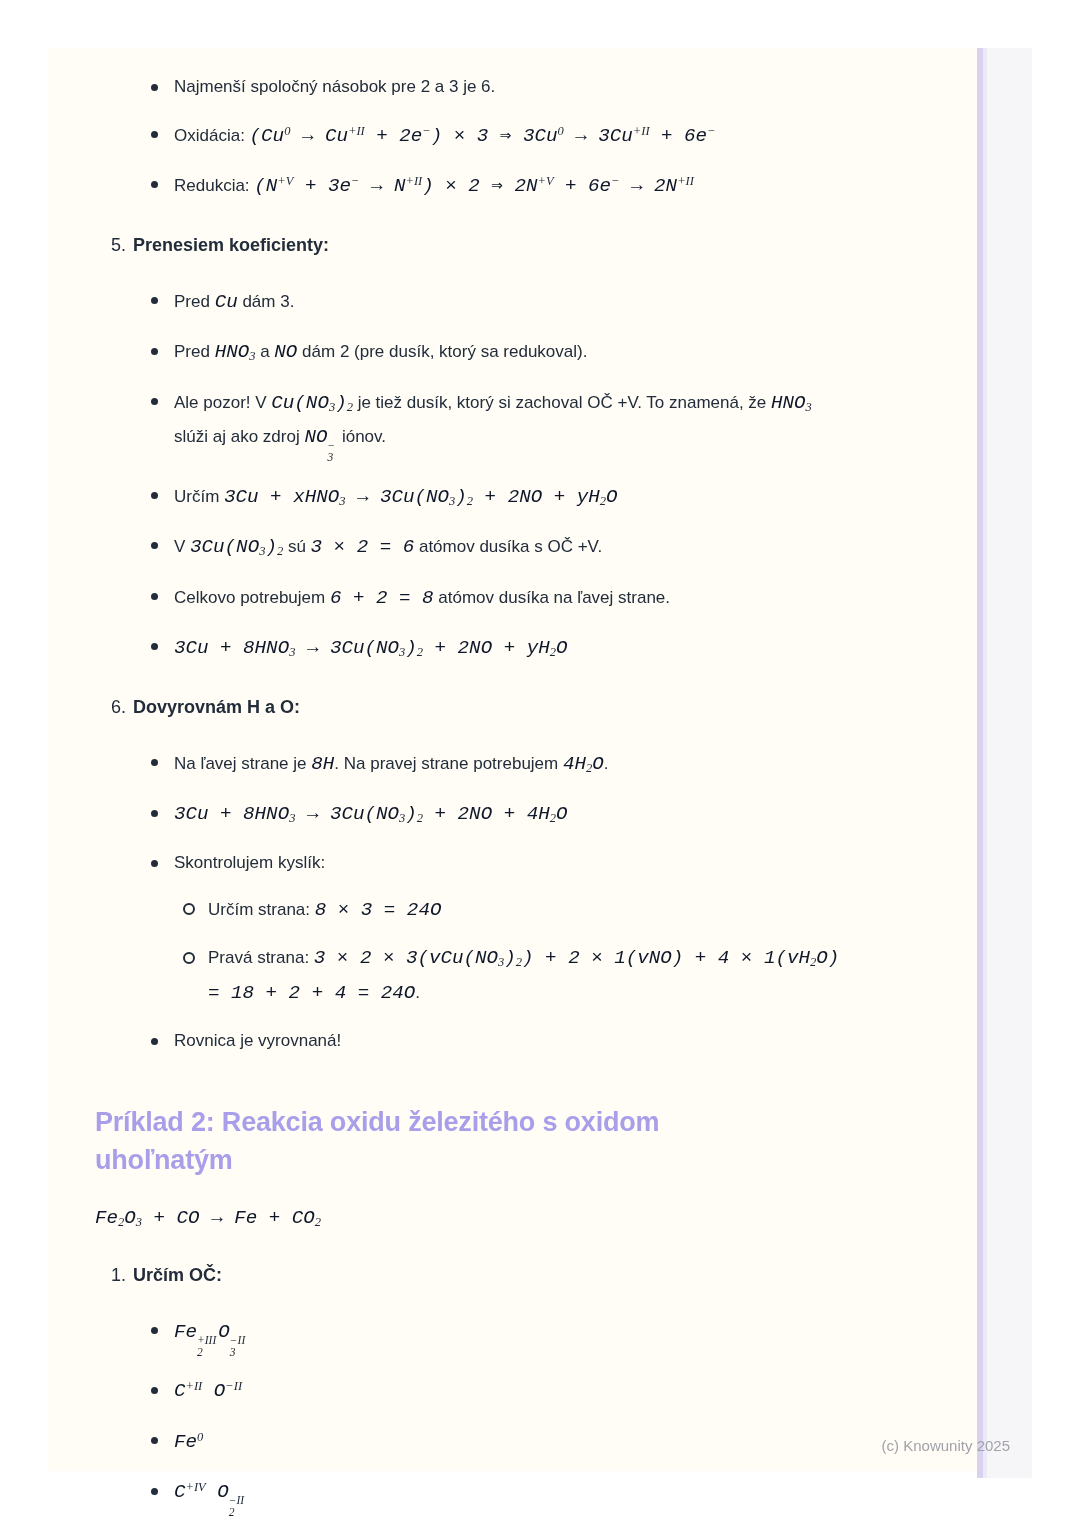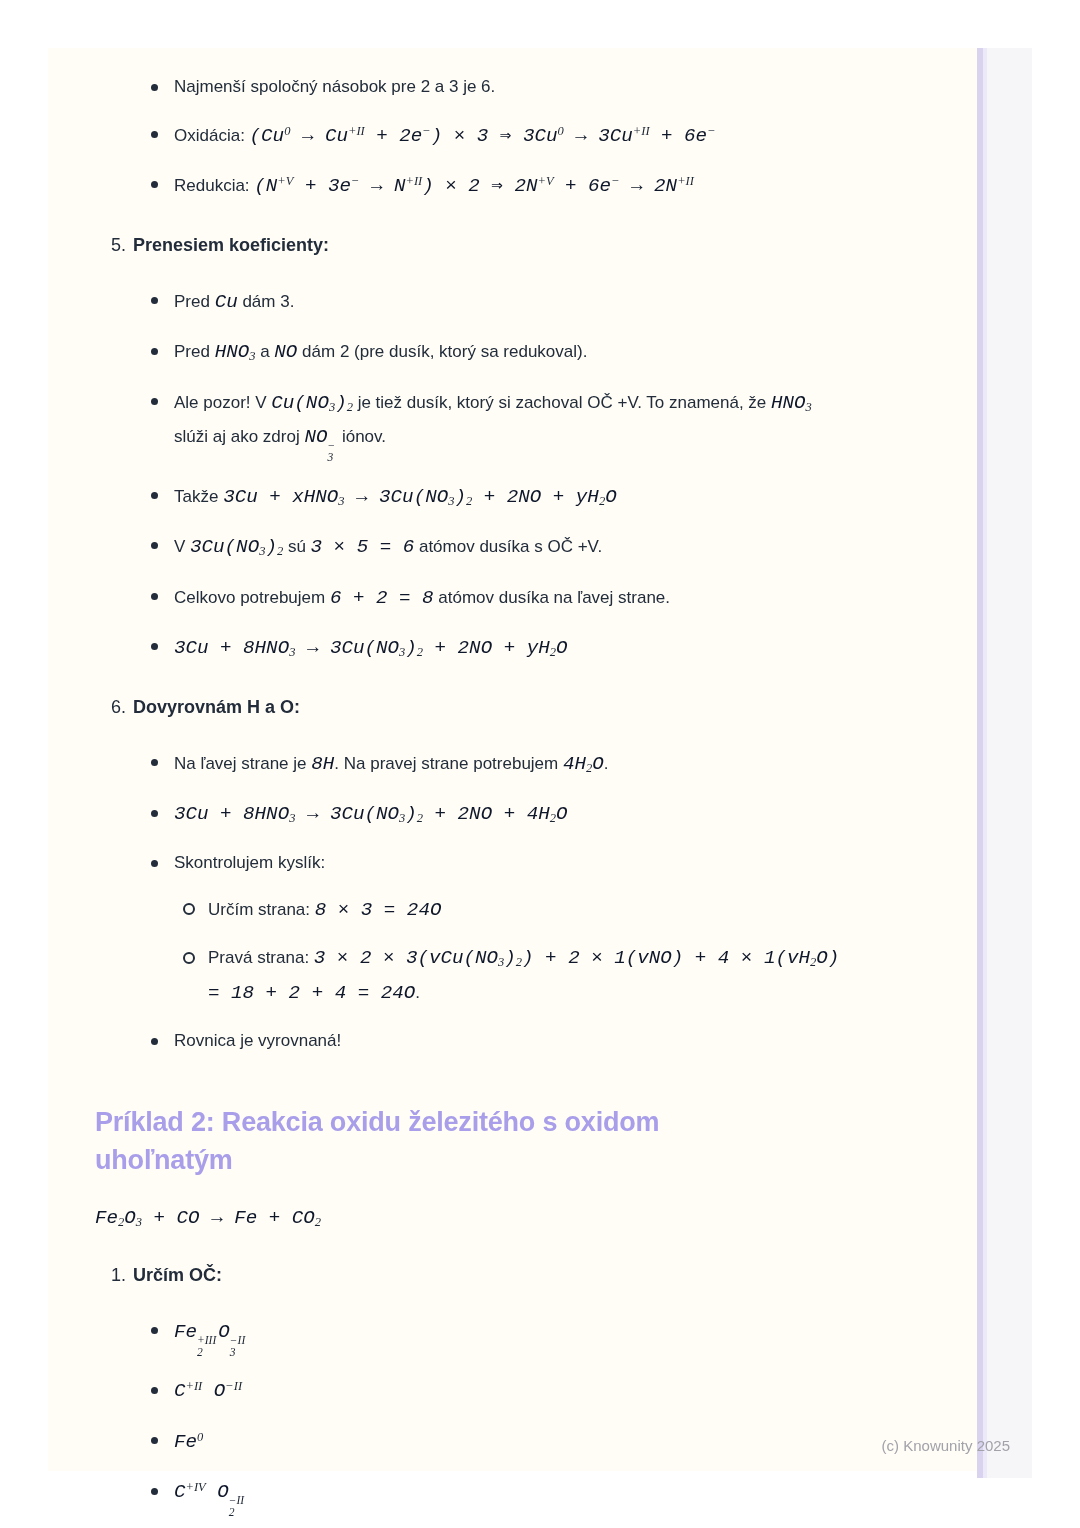--- a/index.html
+++ b/index.html
@@ -132,22 +132,22 @@
         <li><span class="txt">Redukcia: </span><span class="math">(N</span><sup class="m-sup">+V</sup><span class="math"> + 3e</span><sup class="m-sup">−</sup><span class="math"> → N</span><sup class="m-sup">+II</sup><span class="math">) × 2  ⇒  2N</span><sup class="m-sup">+V</sup><span class="math"> + 6e</span><sup class="m-sup">−</sup><span class="math"> → 2N</span><sup class="m-sup">+II</sup></li>
       </ul>
       <div class="oli"><span class="oli-num">5.</span><strong class="oli-label">Prenesiem koeficienty:</strong></div>
       <ul class="lvl1">
         <li><span class="txt">Pred </span><span class="math">Cu</span><span class="txt"> dám 3.</span></li>
         <li><span class="txt">Pred </span><span class="math">HNO</span><sub class="m-sub">3</sub><span class="txt"> a </span><span class="math">NO</span><span class="txt"> dám 2 (pre dusík, ktorý sa redukoval).</span></li>
         <li><span class="txt">Ale pozor! V </span><span class="math">Cu(NO</span><sub class="m-sub">3</sub><span class="math">)</span><sub class="m-sub">2</sub><span class="txt"> je tiež dusík, ktorý si zachoval OČ +V. To znamená, že </span><span class="math">HNO</span><sub class="m-sub">3</sub><span class="txt"> slúži aj ako zdroj </span><span class="math">NO</span><span class="ss">
             <span class="ss-sup">−</span>
             <span class="ss-sub">3</span>
           </span><span class="txt"> iónov.</span></li>
-        <li><span class="txt">Takže </span><span class="math">3Cu + xHNO</span><sub class="m-sub">3</sub><span class="math"> → 3Cu(NO</span><sub class="m-sub">3</sub><span class="math">)</span><sub class="m-sub">2</sub><span class="math"> + 2NO + yH</span><sub class="m-sub">2</sub><span class="math">O</span></li>
-        <li><span class="txt">V </span><span class="math">3Cu(NO</span><sub class="m-sub">3</sub><span class="math">)</span><sub class="m-sub">2</sub><span class="txt"> sú </span><span class="math">3 × 5 = 6</span><span class="txt"> atómov dusíka s OČ +V.</span></li>
+        <li><span class="txt">Určím </span><span class="math">3Cu + xHNO</span><sub class="m-sub">3</sub><span class="math"> → 3Cu(NO</span><sub class="m-sub">3</sub><span class="math">)</span><sub class="m-sub">2</sub><span class="math"> + 2NO + yH</span><sub class="m-sub">2</sub><span class="math">O</span></li>
+        <li><span class="txt">V </span><span class="math">3Cu(NO</span><sub class="m-sub">3</sub><span class="math">)</span><sub class="m-sub">2</sub><span class="txt"> sú </span><span class="math">3 × 2 = 6</span><span class="txt"> atómov dusíka s OČ +V.</span></li>
         <li><span class="txt">Celkovo potrebujem </span><span class="math">6 + 2 = 8</span><span class="txt"> atómov dusíka na ľavej strane.</span></li>
         <li><span class="math">3Cu + 8HNO</span><sub class="m-sub">3</sub><span class="math"> → 3Cu(NO</span><sub class="m-sub">3</sub><span class="math">)</span><sub class="m-sub">2</sub><span class="math"> + 2NO + yH</span><sub class="m-sub">2</sub><span class="math">O</span></li>
       </ul>
       <div class="oli"><span class="oli-num">6.</span><strong class="oli-label">Dovyrovnám H a O:</strong></div>
       <ul class="lvl1">
         <li><span class="txt">Na ľavej strane je </span><span class="math">8H</span><span class="txt">. Na pravej strane potrebujem </span><span class="math">4H</span><sub class="m-sub">2</sub><span class="math">O</span><span class="txt">.</span></li>
         <li><span class="math">3Cu + 8HNO</span><sub class="m-sub">3</sub><span class="math"> → 3Cu(NO</span><sub class="m-sub">3</sub><span class="math">)</span><sub class="m-sub">2</sub><span class="math"> + 2NO + 4H</span><sub class="m-sub">2</sub><span class="math">O</span></li>
         <li class="has-children"><span class="txt">Skontrolujem kyslík:</span><ul class="lvl2">
             <li><span class="txt">Určím strana: </span><span class="math">8 × 3 = 24O</span></li>
             <li><span class="txt">Pravá strana: </span><span class="math">3 × 2 × 3(vCu(NO</span><sub class="m-sub">3</sub><span class="math">)</span><sub class="m-sub">2</sub><span class="math">) + 2 × 1(vNO) + 4 × 1(vH</span><sub class="m-sub">2</sub><span class="math">O) = 18 + 2 + 4 = 24O</span><span class="txt">.</span></li>

